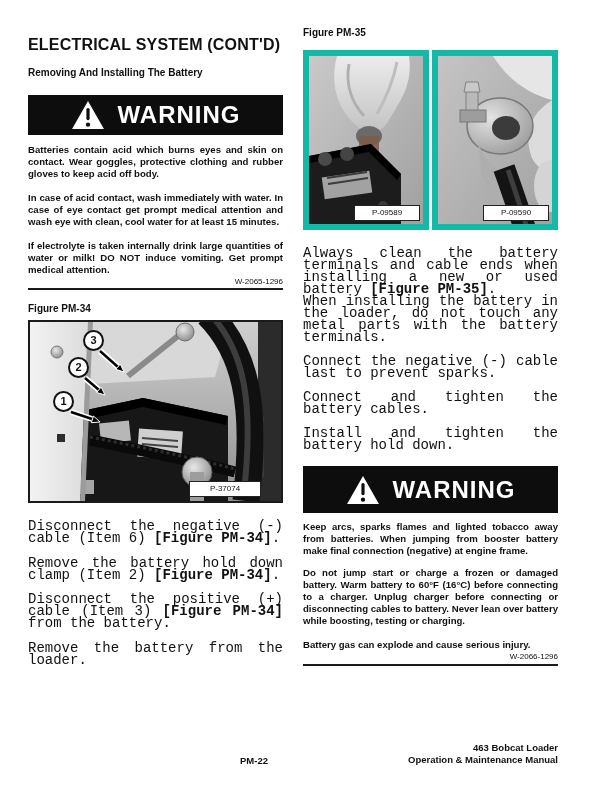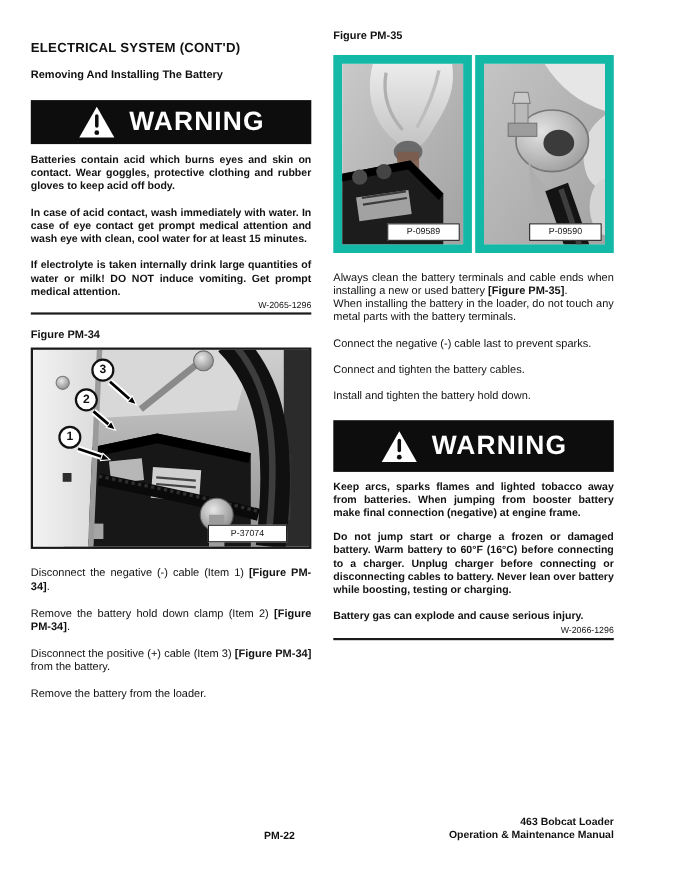--- a/index.html
+++ b/index.html
@@ -6,47 +6,47 @@
   html,body { background:#888; }
   .page {
     position:relative; width:612px; height:792px; margin:0 auto;
     background:#ffffff; overflow:hidden;
     font-family:"Liberation Sans", sans-serif; color:#111;
   }
   .col { position:absolute; width:255px; }
   .col-left  { left:28px;  top:36px; }
   .col-right { left:303px; top:27px; }
 
-  .sec-title { font-size:12px; font-weight:bold; letter-spacing:.2px; }
+  .sec-title { font-size:16px; font-weight:bold; letter-spacing:.2px; }
   .sub-title { font-size:10px; font-weight:bold; margin-top:13px; }
   .fig-title { font-size:10px; font-weight:bold; }
 
   .warnbox {
     background:#0d0d0d; display:flex; align-items:center; justify-content:center;
     gap:13px;
     text-align:center;
   }
   .warnbox.first { height:40px; margin-top:17px; }
   .warnbox.second{ height:47px; margin-top:15px; }
   .warn-title { color:#fff; font-size:24px; font-weight:bold; letter-spacing:1px; }
   .warn-tri { display:block; }
 
   .wpara { font-size:9.6px; font-weight:bold; line-height:12px; text-align:justify; }
-  .bpara { font-size:10px; line-height:12px; text-align:justify; }
+  .bpara { font-size:14px; line-height:12px; text-align:justify;font-family:Liberation Mono, monospace; }
   .bpara b, .bpara .ref { font-weight:bold; }
   .wcode { font-size:8px; text-align:right; margin-top:1px; }
   .rule  { height:2px; background:#1a1a1a; margin-top:2px; }
 
   .photo {
     position:relative; border:2px solid #1a1a1a; background:#b5b5b5;
   }
   .photo-pm34 { margin-top:6px; width:255px; height:183px; }
   .photo-pm35 { margin-top:12px; width:255px; height:180px; border:none;
                 display:flex; gap:3px; background:#fff; }
-  .panel { position:relative; border:8px solid #14b8a6; width:128px; height:180px; overflow:hidden; }
+  .panel { position:relative; border:6px solid #14b8a6; width:128px; height:180px; overflow:hidden; }
   .photo svg, .panel svg { display:block; }
 
   .photo-label {
     position:absolute; background:#fff; border:1.5px solid #222;
     font-size:8px; text-align:center; line-height:13px; height:16px;
   }
   .lbl-pm34  { right:20px;  bottom:4px; width:72px; }
   .lbl-panel { right:3px;  bottom:3px; width:66px; }
 
   .callout {
@@ -160,21 +160,21 @@
           <line x1="41" y1="90" x2="62" y2="97" stroke="#000" stroke-width="2.5"></line>
           <polygon points="70,100 61.3,100.7 63.5,94.1" fill="#000" stroke="#fff" stroke-width="1"></polygon>
         </g>
       </svg>
       <div class="callout" style="left:53px; top:8px;">3</div>
       <div class="callout" style="left:38px; top:35px;">2</div>
       <div class="callout" style="left:23px; top:69px;">1</div>
       <div class="photo-label lbl-pm34">P-37074</div>
     </div>
 
-    <div class="bpara step firststep"><span>Disconnect the negative (-) cable (Item 1) </span><span class="ref">[Figure PM-34]</span><span>.</span></div>
+    <div class="bpara step firststep"><span>Disconnect the negative (-) cable (Item 6) </span><span class="ref">[Figure PM-34]</span><span>.</span></div>
     <div class="bpara step"><span>Remove the battery hold down clamp (Item 2) </span><span class="ref">[Figure PM-34]</span><span>.</span></div>
     <div class="bpara step mt12"><span>Disconnect the positive (+) cable (Item 3) </span><span class="ref">[Figure PM-34]</span><span> from the battery.</span></div>
     <div class="bpara step"><span>Remove the battery from the loader.</span></div>
   </div>
 
   <div class="col col-right">
 
     <div class="fig-title">Figure PM-35</div>
 
     <div class="photo-pm35">

